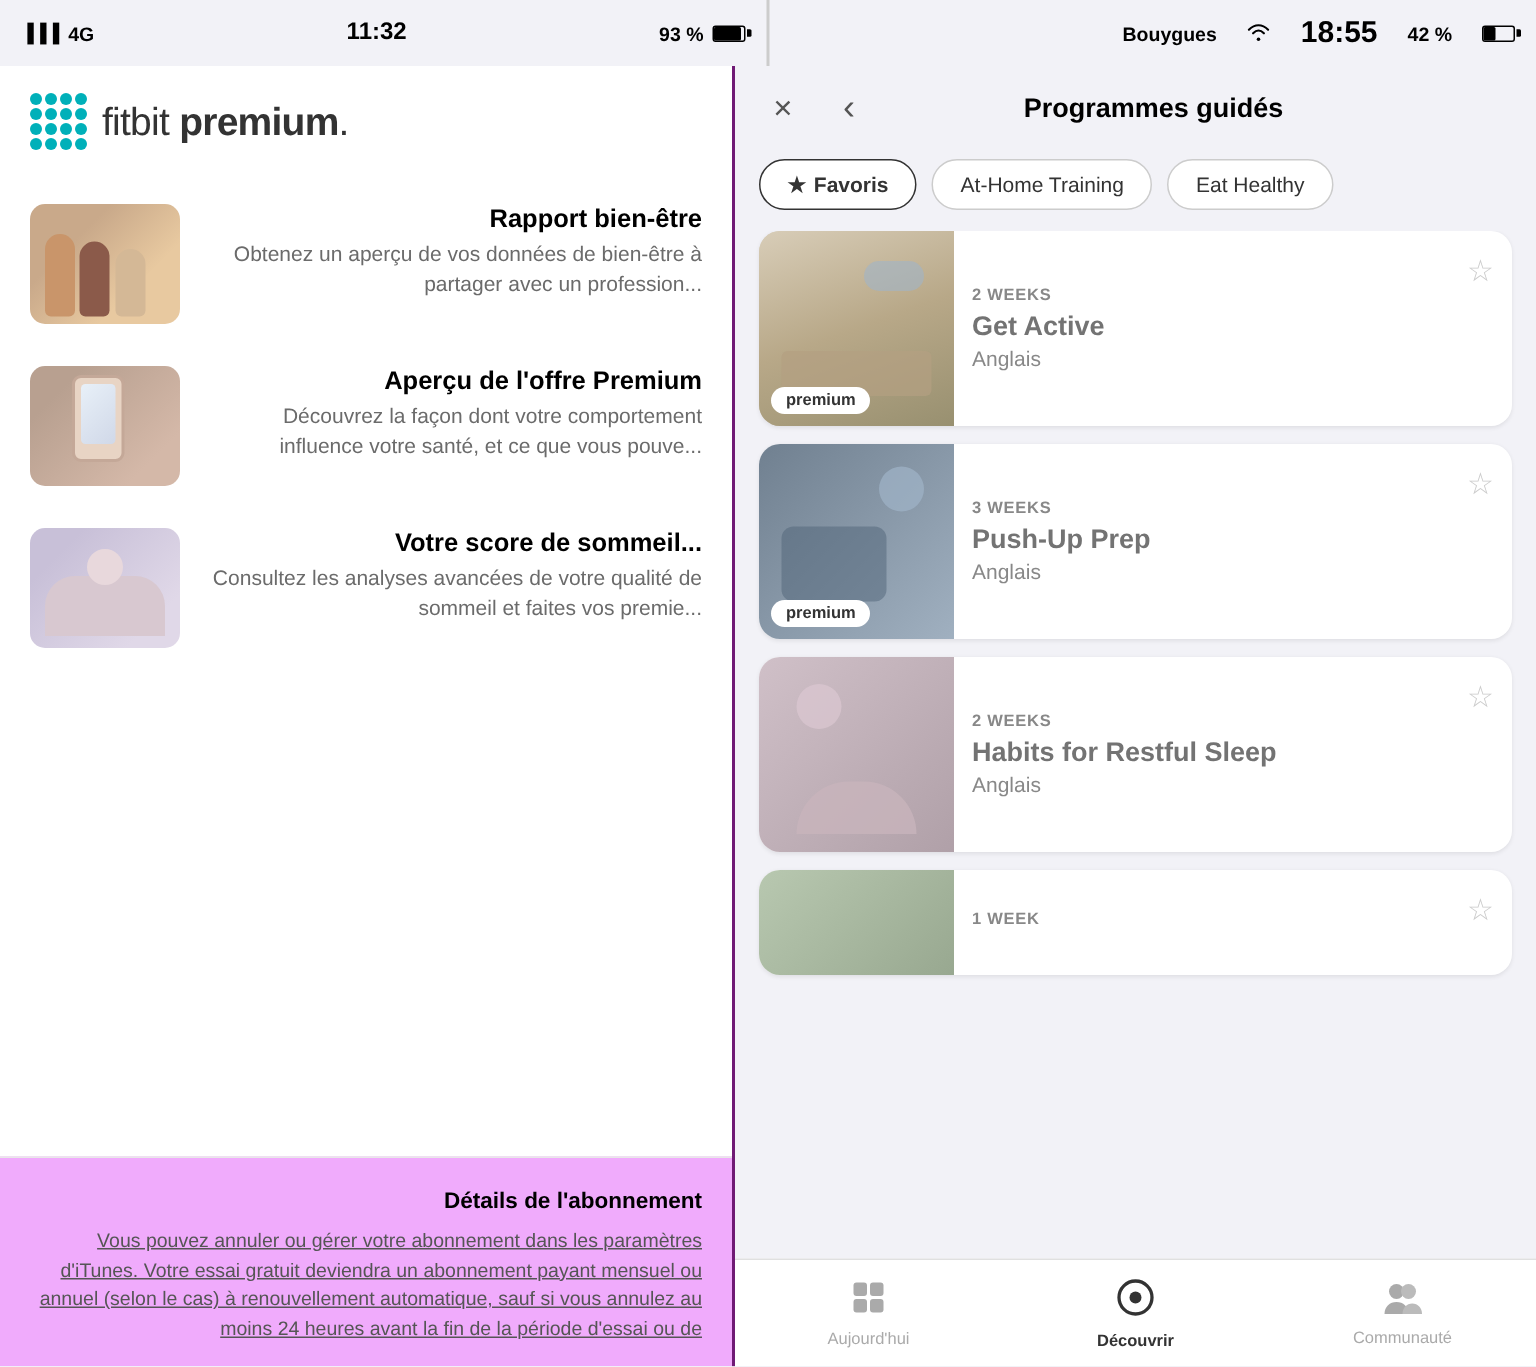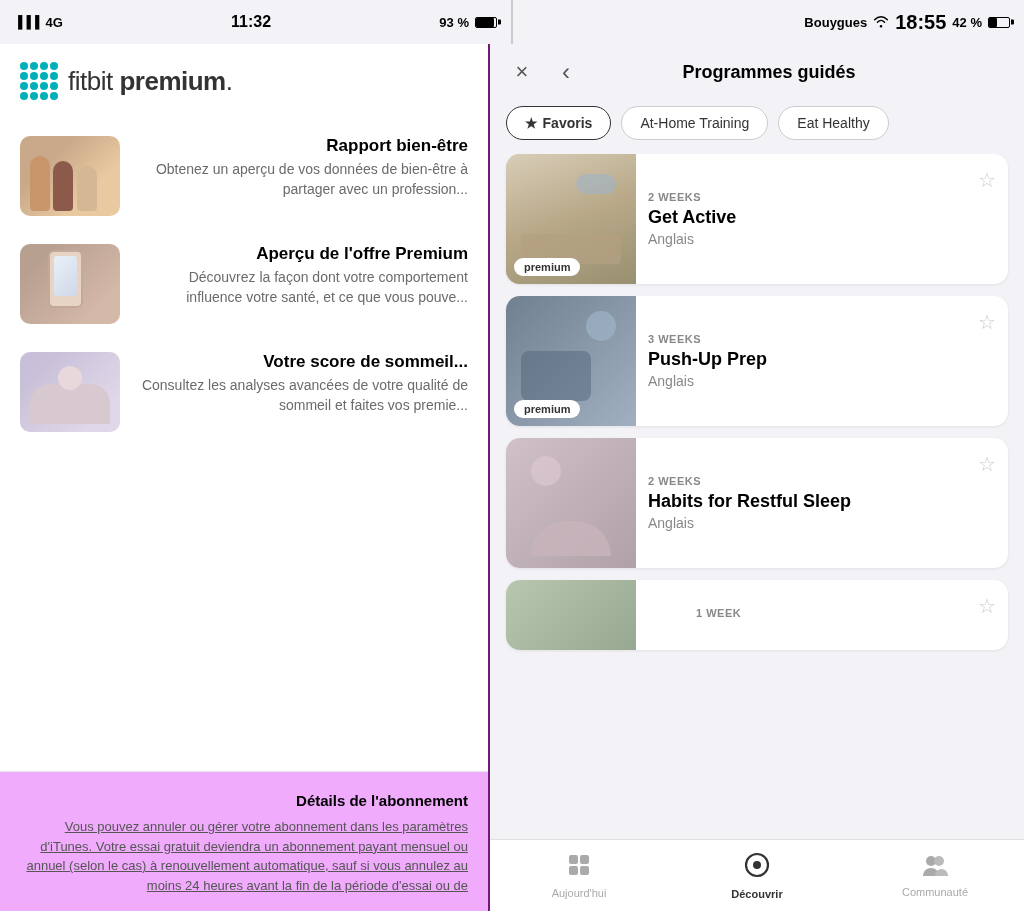--- a/index.html
+++ b/index.html
@@ -27,21 +27,21 @@
       padding: 0 14px;
       font-size: 13px;
       font-weight: 600;
       color: #000;
     }
     .status-left {
       gap: 6px;
     }
     .status-right {
       justify-content: flex-end;
-      gap: 6px;
+      gap: 20px;
     }
     .status-divider {
       width: 2px;
       background: #ccc;
       height: 44px;
     }
     .battery-icon {
       display: inline-block;
       width: 22px;
       height: 11px;
@@ -340,21 +340,21 @@
       font-size: 11px;
       font-weight: 600;
       color: #888;
       text-transform: uppercase;
       letter-spacing: 0.5px;
       margin-bottom: 4px;
     }
     .card-title {
       font-size: 18px;
       font-weight: 700;
-      color: #000000;
+      color: #737373;
       margin-bottom: 3px;
     }
     .card-lang {
       font-size: 14px;
       color: #888;
     }
     .card-star {
       position: absolute;
       top: 14px;
       right: 12px;
@@ -620,21 +620,21 @@
           </div>
         </div>
         <div class="card-info">
           <div class="card-weeks">2 WEEKS</div>
           <div class="card-title">Habits for Restful Sleep</div>
           <div class="card-lang">Anglais</div>
           <span class="card-star">☆</span>
         </div>
       </div>
 
-      <div class="program-card" style="min-height:70px;gap:48px;">
+      <div class="program-card" style="min-height:70px;">
         <div class="card-thumb">
           <div class="card-thumb-inner" style="height:70px;background:linear-gradient(135deg,#b8c8b0 0%,#98a890 100%);">
           </div>
         </div>
         <div class="card-info">
           <div class="card-weeks">1 WEEK</div>
           <span class="card-star">☆</span>
         </div>
       </div>
 

